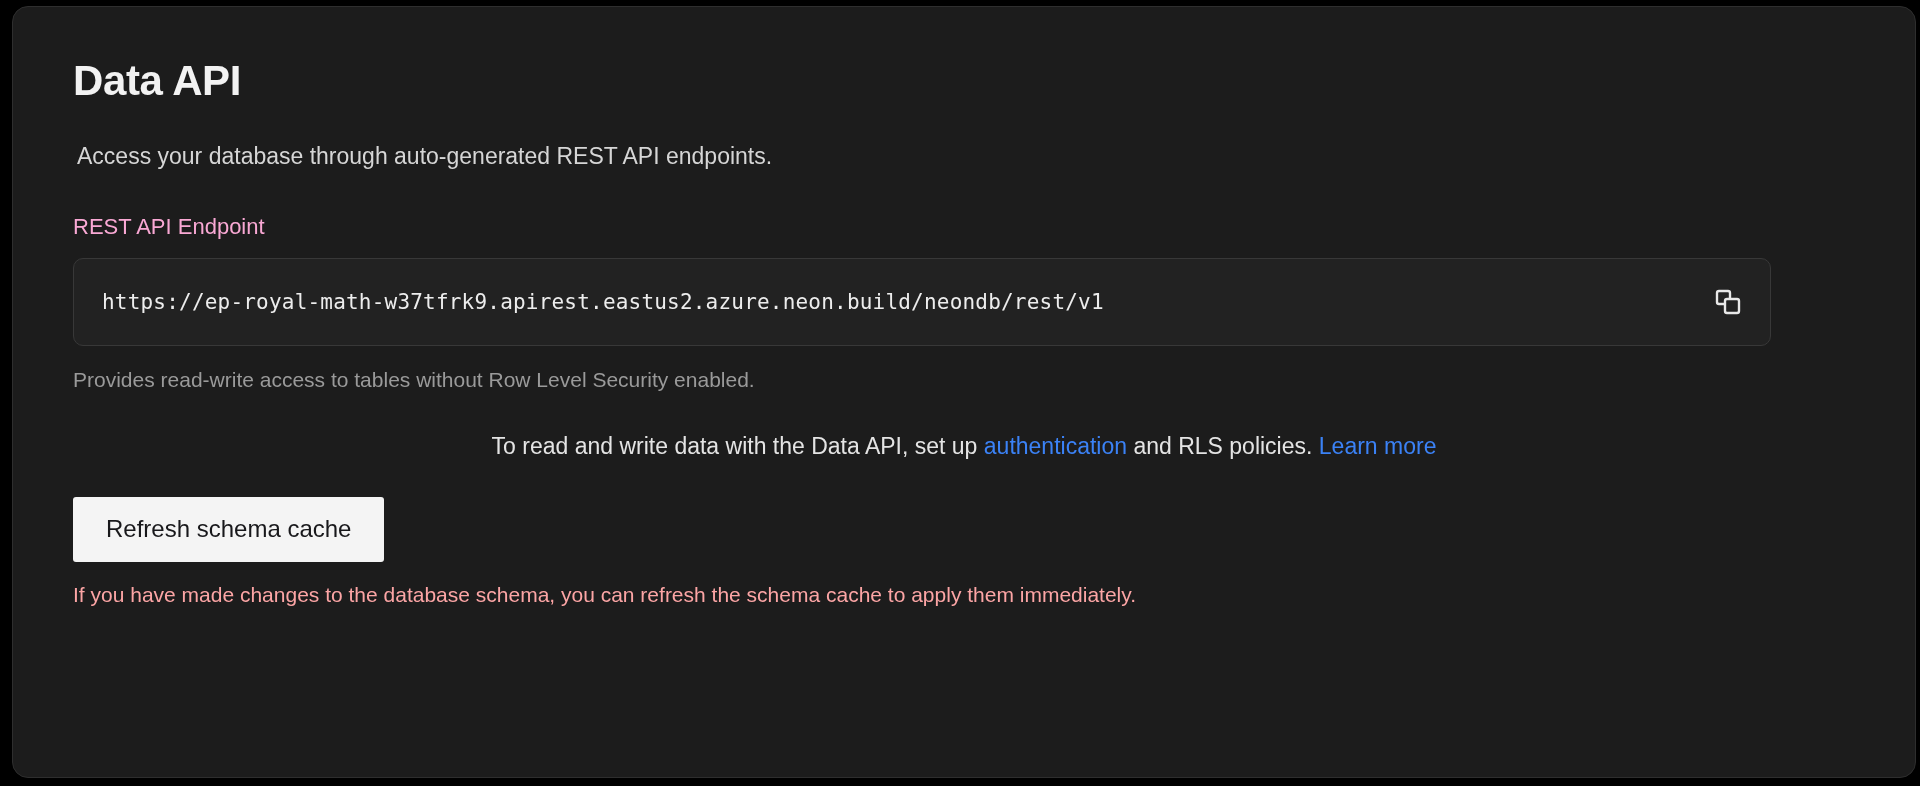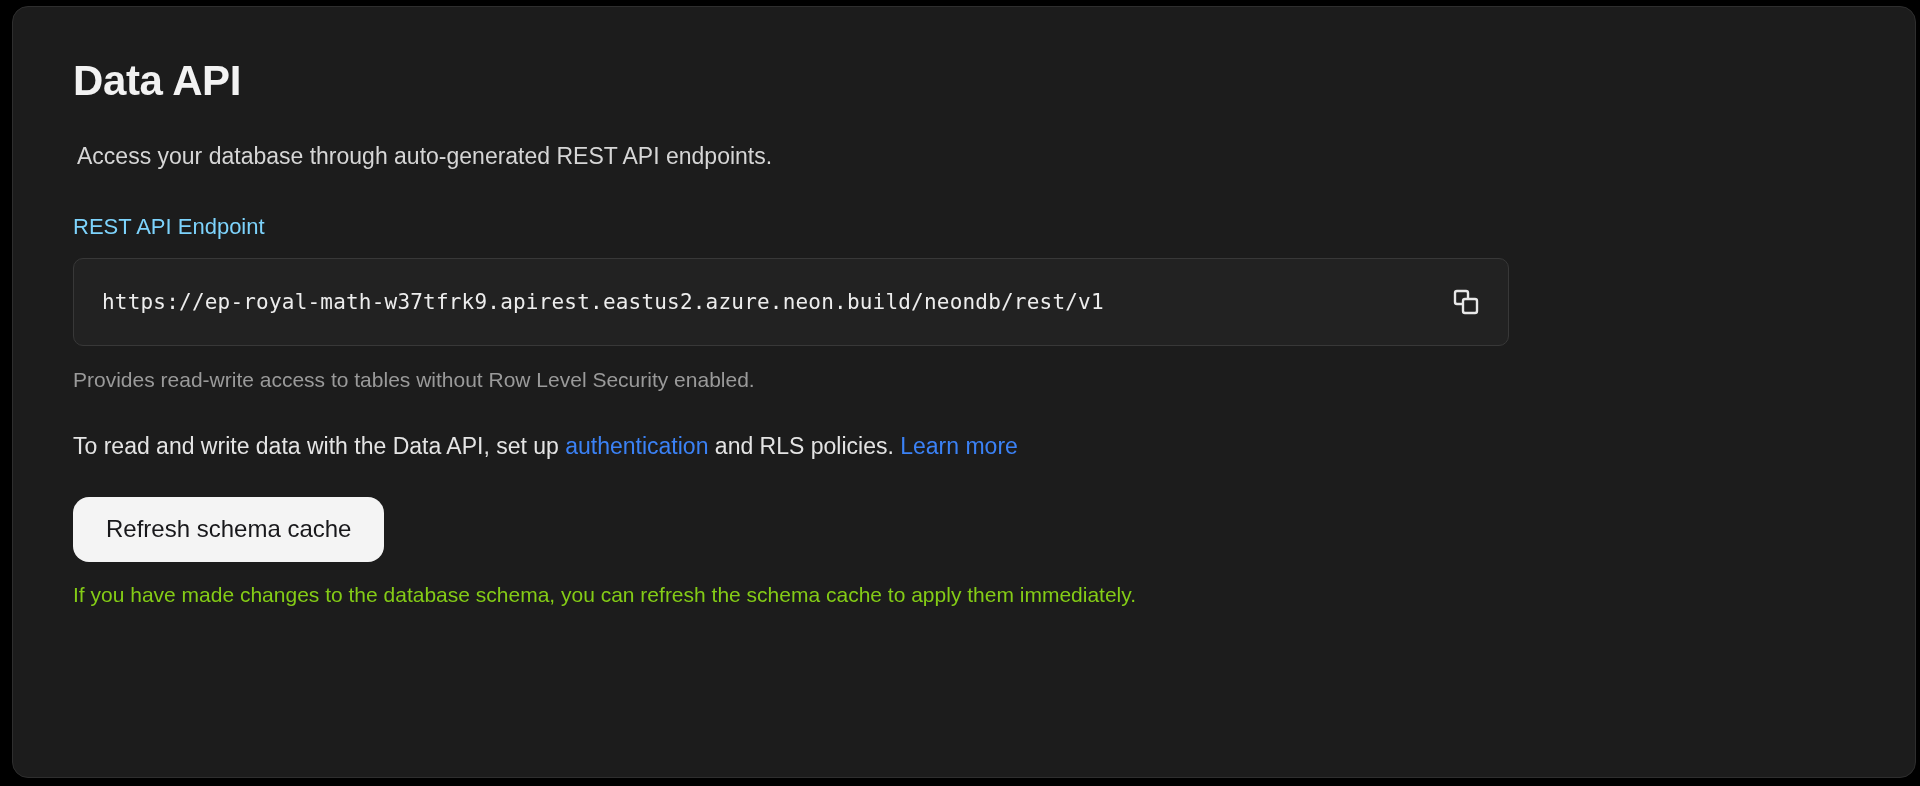--- a/index.html
+++ b/index.html
@@ -47,28 +47,28 @@
 
   .card-desc {
     font-size: 23px;
     color: #d6d6d6;
     margin: 39px 0 0 4px;
     line-height: 1.3;
   }
 
   .field-label {
     font-size: 22px;
-    color: #7dd3fc;
+    color: #f9a8d4;
     margin: 42px 0 0 0;
     line-height: 1.2;
   }
 
   .endpoint-row {
     margin-top: 18px;
-    width: 1436px;
+    width: 1698px;
     height: 88px;
     background: #222222;
     border: 1px solid #383838;
     border-radius: 10px;
     box-sizing: border-box;
     display: flex;
     align-items: center;
     justify-content: space-between;
     padding: 0 22px 0 28px;
   }
@@ -109,47 +109,48 @@
     color: #9a9a9a;
     margin: 20px 0 16px 0;
     line-height: 1.3;
   }
 
   .policy-text {
     font-size: 23px;
     color: #e4e4e4;
     margin: 38px 0 0 0;
     line-height: 1.3;
+    text-align: center;
   }
   .policy-text .link {
     color: #3b82f6;
     text-decoration: none;
     cursor: pointer;
   }
 
   .refresh-btn {
     display: inline-flex;
     align-items: center;
     justify-content: center;
     margin-top: 35px;
     height: 65px;
     padding: 0 33px;
     background: #f4f4f4;
     color: #18181b;
     font-size: 24px;
     font-family: "Liberation Sans", sans-serif;
     border: none;
-    border-radius: 16px;
+    border-radius: 3px;
     cursor: pointer;
     line-height: 1;
   }
 
   .footer-text {
     font-size: 21px;
-    color: #84cc16;
+    color: #fca5a5;
     margin: 19px 0 8px 0;
     line-height: 1.3;
   }
 </style>
 </head>
 <body>
 
 <div class="page">
   <div class="card">
 

